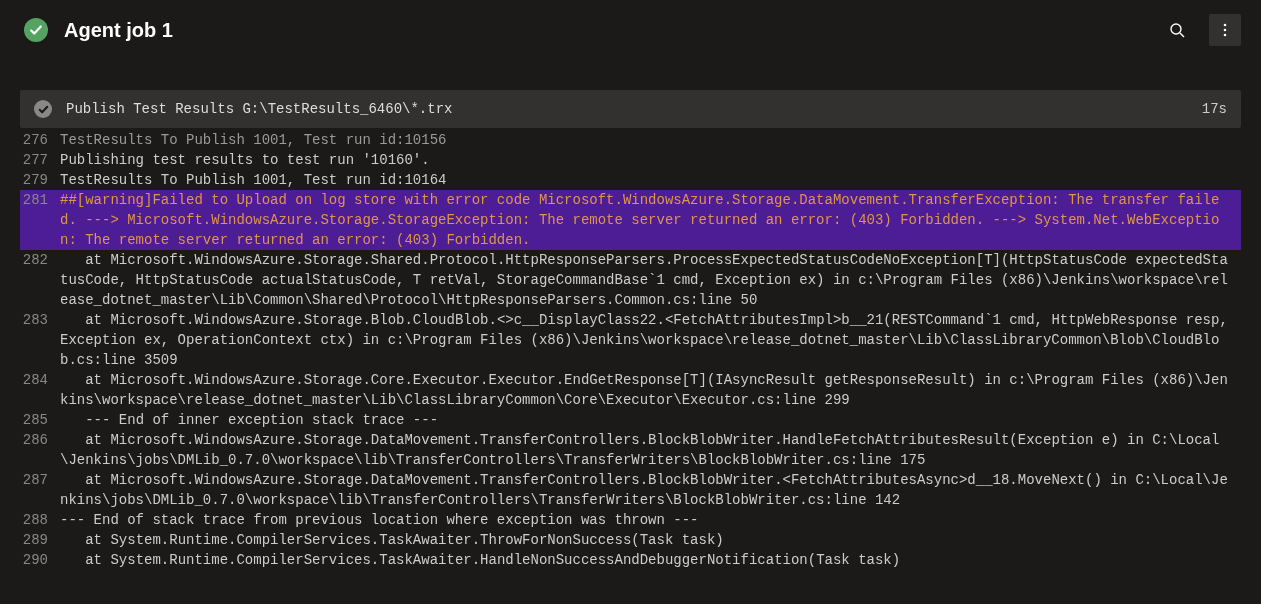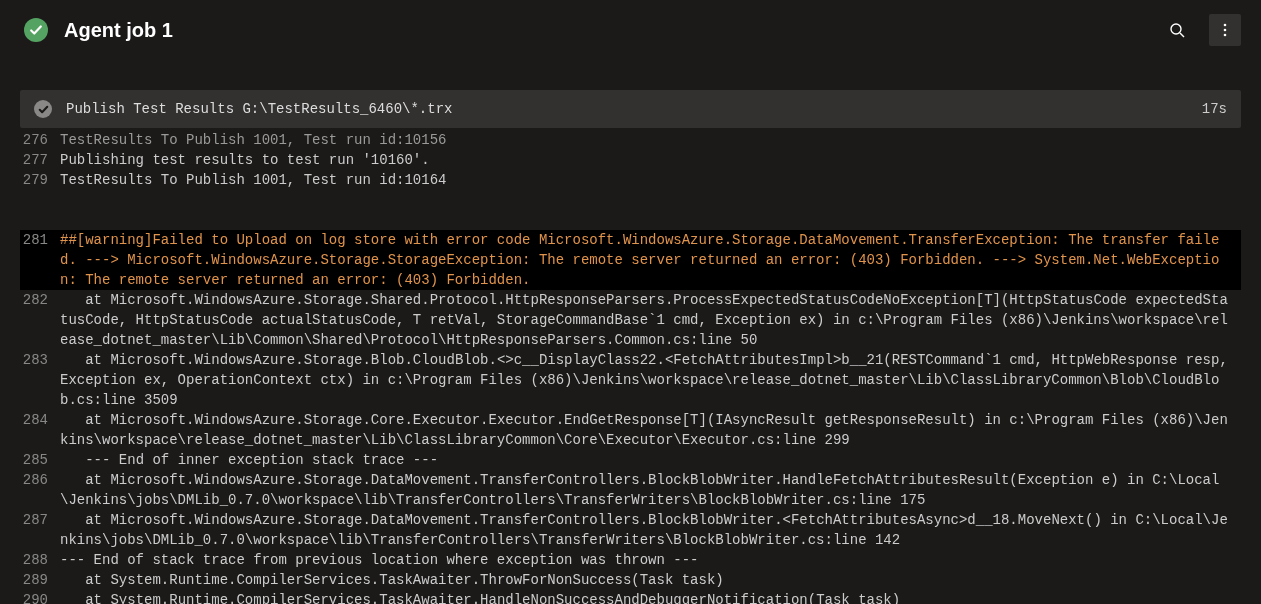--- a/index.html
+++ b/index.html
@@ -82,21 +82,21 @@
   }
   .log-area {
     padding: 2px 20px 0 20px;
   }
   .log-line {
     display: flex;
     font-family: Consolas, "Courier New", monospace;
     font-size: 14px;
     line-height: 20px;
   }
-  .log-line.highlight { background: #000000; margin-top: 40px; }
+  .log-line.highlight { background: #4c1d95; }
   .ln {
     width: 40px;
     flex-shrink: 0;
     text-align: right;
     color: #888886;
     padding-right: 12px;
     user-select: none;
   }
   .tx {
     flex: 1;

